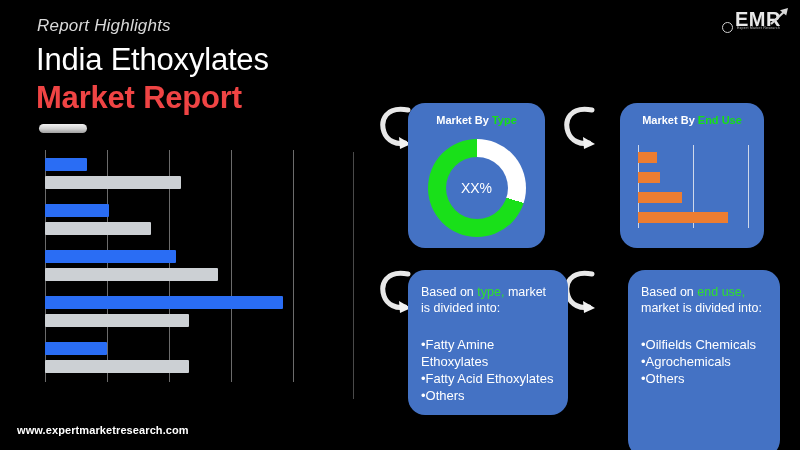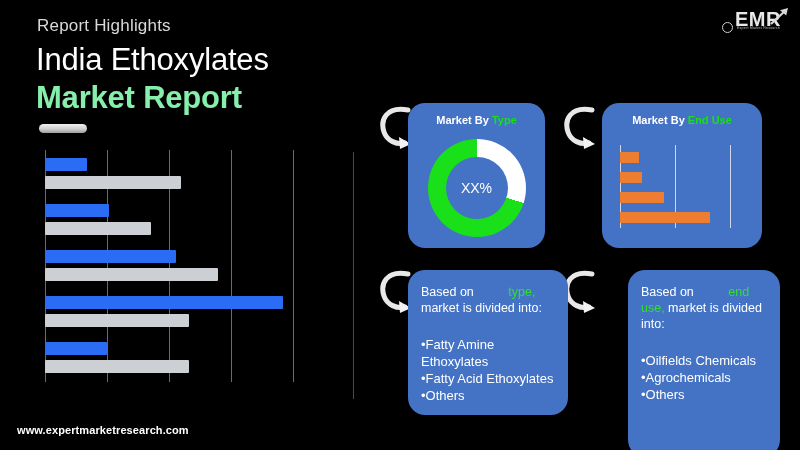--- a/index.html
+++ b/index.html
@@ -6,29 +6,29 @@
   html,body { background:#000; }
   body {
     width:800px; height:450px; position:relative; overflow:hidden;
     font-family:"Liberation Sans", sans-serif;
     background:#000; color:#fff;
   }
 
   
   .kicker {
     position:absolute; left:37px; top:16px;
-    font-size:17px; color:#d9d9d9; letter-spacing:.2px;
+    font-size:17px; color:#d9d9d9; letter-spacing:.2px;font-style:italic;
   }
   .title-main {
     position:absolute; left:36px; top:42px;
     font-size:31px; font-weight:normal; color:#ffffff; letter-spacing:-.2px;
   }
   .title-accent {
     position:absolute; left:36px; top:80px;
-    font-size:31px; font-weight:bold; color:#86efac; letter-spacing:-.2px;
+    font-size:31px; font-weight:bold; color:#ef4444; letter-spacing:-.2px;
   }
   .pill {
     position:absolute; left:39px; top:124px;
     width:48px; height:9px; border-radius:5px;
     background:linear-gradient(180deg,#f2f2f2 0%,#cfcfcf 55%,#9e9e9e 100%);
   }
 
   
   .logo { position:absolute; right:8px; top:6px; width:74px; height:34px; }
   .logo .emr-text {
@@ -62,21 +62,21 @@
   .card {
     position:absolute; background:#4472c4; border-radius:17px;
   }
   .card-title {
     position:absolute; left:0; right:0; top:11px;
     text-align:center; font-size:11px; font-weight:bold; color:#ffffff;
   }
   .card-title .accent { color:#16e016; }
 
   #card-type      { left:408px; top:103px; width:137px; height:145px; }
-  #card-enduse    { left:602px; top:103px; width:160px; height:145px; }
+  #card-enduse    { left:620px; top:103px; width:144px; height:145px; }
   #card-type-text { left:408px; top:270px; width:160px; height:145px; }
   #card-end-text  { left:628px; top:270px; width:152px; height:187px;text-decoration:underline; }
 
   
   .donut {
     position:absolute; left:50%; top:36px; transform:translateX(-50%);
     width:98px; height:98px; border-radius:50%;
   }
   .donut-hole {
     position:absolute; left:50%; top:50%; transform:translate(-50%,-50%);
@@ -88,21 +88,21 @@
   
   .minichart { position:absolute; left:18px; top:42px; width:112px; height:88px; }
   .minichart .mgrid { position:absolute; top:0; width:1px; height:83px; background:#cfd8ea; }
   .minichart .mbar { position:absolute; left:0; height:11px; background:#ed7d31; }
 
   
   .card-body {
     position:absolute; left:13px; right:10px; top:14px;
     font-size:12.5px; line-height:16px; color:#ffffff;
   }
-  .card-body .accent { color:#2ee02e;margin-left:31px; }
+  .card-body .accent { color:#2ee02e; }
   .bullets { margin-top:20px; }
   .bullets div { line-height:17px; font-size:13px; }
 
   
   .arrow { position:absolute; }
 
   
   .footer {
     position:absolute; left:17px; bottom:14px;
     font-size:11px; font-weight:bold; color:#ffffff; letter-spacing:.1px;

